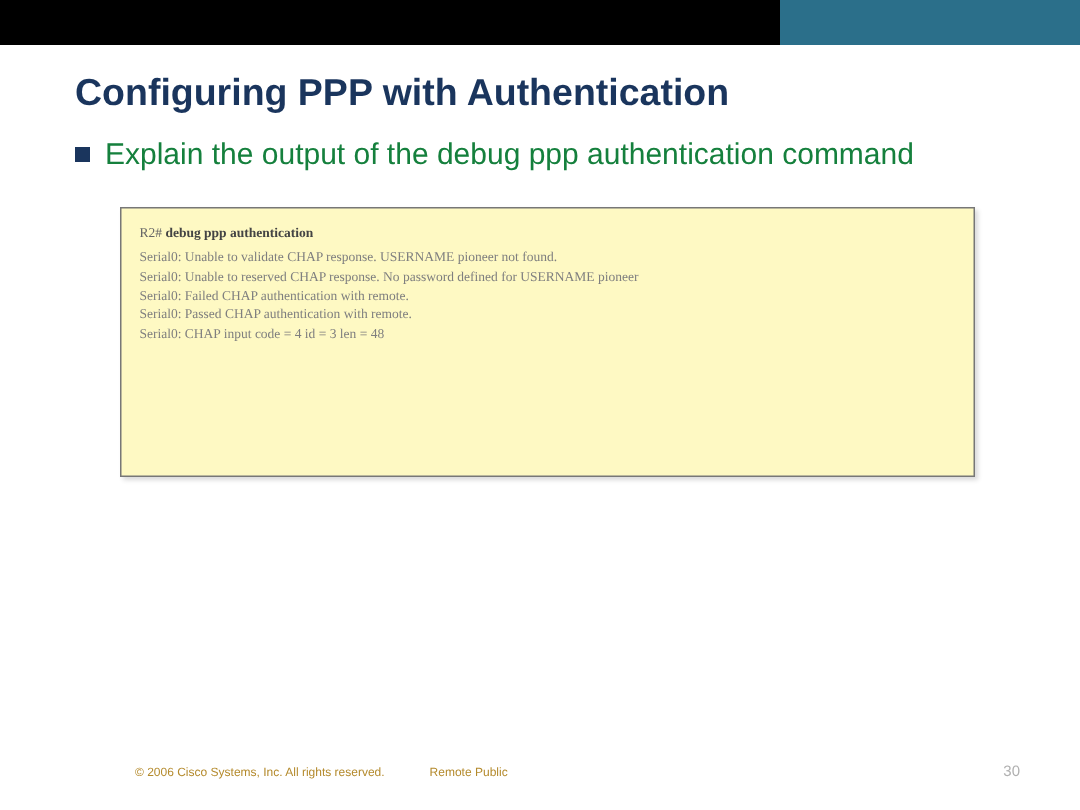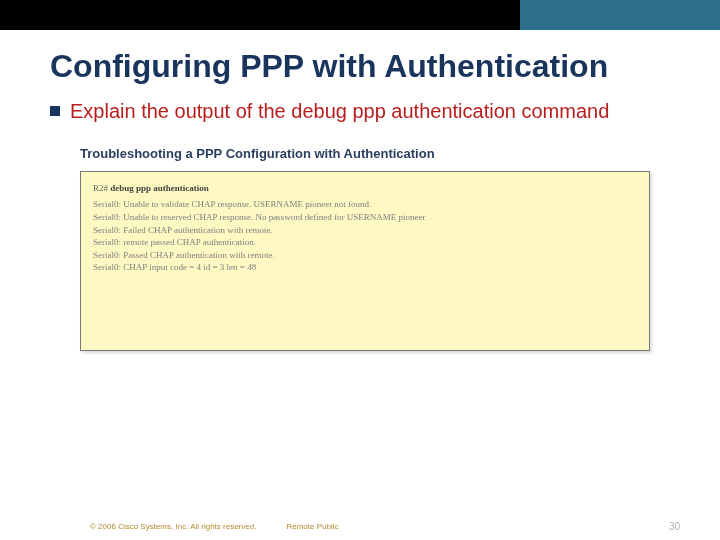--- a/index.html
+++ b/index.html
@@ -1,57 +1,55 @@
 <!DOCTYPE html>
 <html><head>
 <meta charset="utf-8">
 <style>
   * { box-sizing: border-box; margin: 0; padding: 0; }
   html, body { width: 720px; height: 540px; font-family: Arial, Helvetica, sans-serif; background: #fff; overflow: hidden; }
   .top-bar { width: 100%; height: 30px; background: #000; position: relative; }
   .top-bar .accent { position: absolute; right: 0; top: 0; width: 200px; height: 30px; background: #2b6f8a; }
-  .title { font-size: 32px; font-weight: bold; color: #1a355d; padding: 18px 40px 8px 50px; line-height: 1.15; }
+  .title { font-size: 25px; font-weight: bold; color: #1a355d; padding: 18px 40px 8px 50px; line-height: 1.15; }
   .bullet-row { display: flex; align-items: flex-start; padding: 6px 50px 0 50px; }
   .bullet-row .sq { width: 10px; height: 10px; background: #1a355d; margin-top: 7px; margin-right: 10px; flex: 0 0 auto; }
-  .bullet-row .txt { font-size: 20px; color: #b91c1c; line-height: 1.25; }
+  .bullet-row .txt { font-size: 20px; color: #15803d; line-height: 1.25; }
   .figure-wrap { padding: 22px 70px 0 80px; }
   .figure-caption { font-size: 13px; font-weight: bold; color: #2a3f5f; margin-bottom: 10px; }
   .console-box { border: 1px solid #777; box-shadow: 2px 2px 3px rgba(0,0,0,0.15); background: #fef9c3; padding: 10px 12px 48px 12px; font-family: Liberation Serif, serif; font-size: 9px; color: #7f7f7f; line-height: 1.4; min-height: 180px; }
   .console-box .prompt-line { margin-bottom: 4px; }
   .console-box .prompt-line .prompt { color: #666; }
   .console-box .prompt-line .cmd { font-weight: bold; color: #444; }
-  .footer { position: absolute; bottom: 8px; left: 0; width: 100%; display: flex; align-items: center; font-size: 8px; color: #b48a2c; padding: 0 40px 0 90px; }
+  .footer { position: absolute; bottom: 20px; left: 0; width: 100%; display: flex; align-items: center; font-size: 8px; color: #b48a2c; padding: 0 40px 0 90px; }
   .footer .copy { margin-right: 30px; }
   .footer .pub { }
   .footer .pagenum { margin-left: auto; color: #b0b0b0; font-size: 10px; }
 </style>
 </head>
 <body>
 
 <div class="top-bar">
   <div class="accent"></div>
 </div>
 
 <h1 class="title">Configuring PPP with Authentication</h1>
 
 <div class="bullet-row">
   <div class="sq"></div>
   <div class="txt">Explain the output of the debug ppp authentication command</div>
 </div>
 
 <div class="figure-wrap">
-  <div class="figure-caption">Troubleshooting a PPP Configuration with Authentication</div>
   <div class="console-box">
     <div class="prompt-line">
       <span class="prompt">R2# </span><span class="cmd">debug ppp authentication</span>
     </div>
     <div>Serial0: Unable to validate CHAP response. USERNAME pioneer not found.</div>
     <div>Serial0: Unable to reserved CHAP response. No password defined for USERNAME pioneer</div>
     <div>Serial0: Failed CHAP authentication with remote.</div>
-    <div>Serial0: remote passed CHAP authentication.</div>
     <div>Serial0: Passed CHAP authentication with remote.</div>
     <div>Serial0: CHAP input code = 4 id = 3 len = 48</div>
   </div>
 </div>
 
 <div class="footer">
   <span class="copy">© 2006 Cisco Systems, Inc. All rights reserved.</span>
   <span class="pub">Remote Public</span>
   <span class="pagenum">30</span>
 </div>

